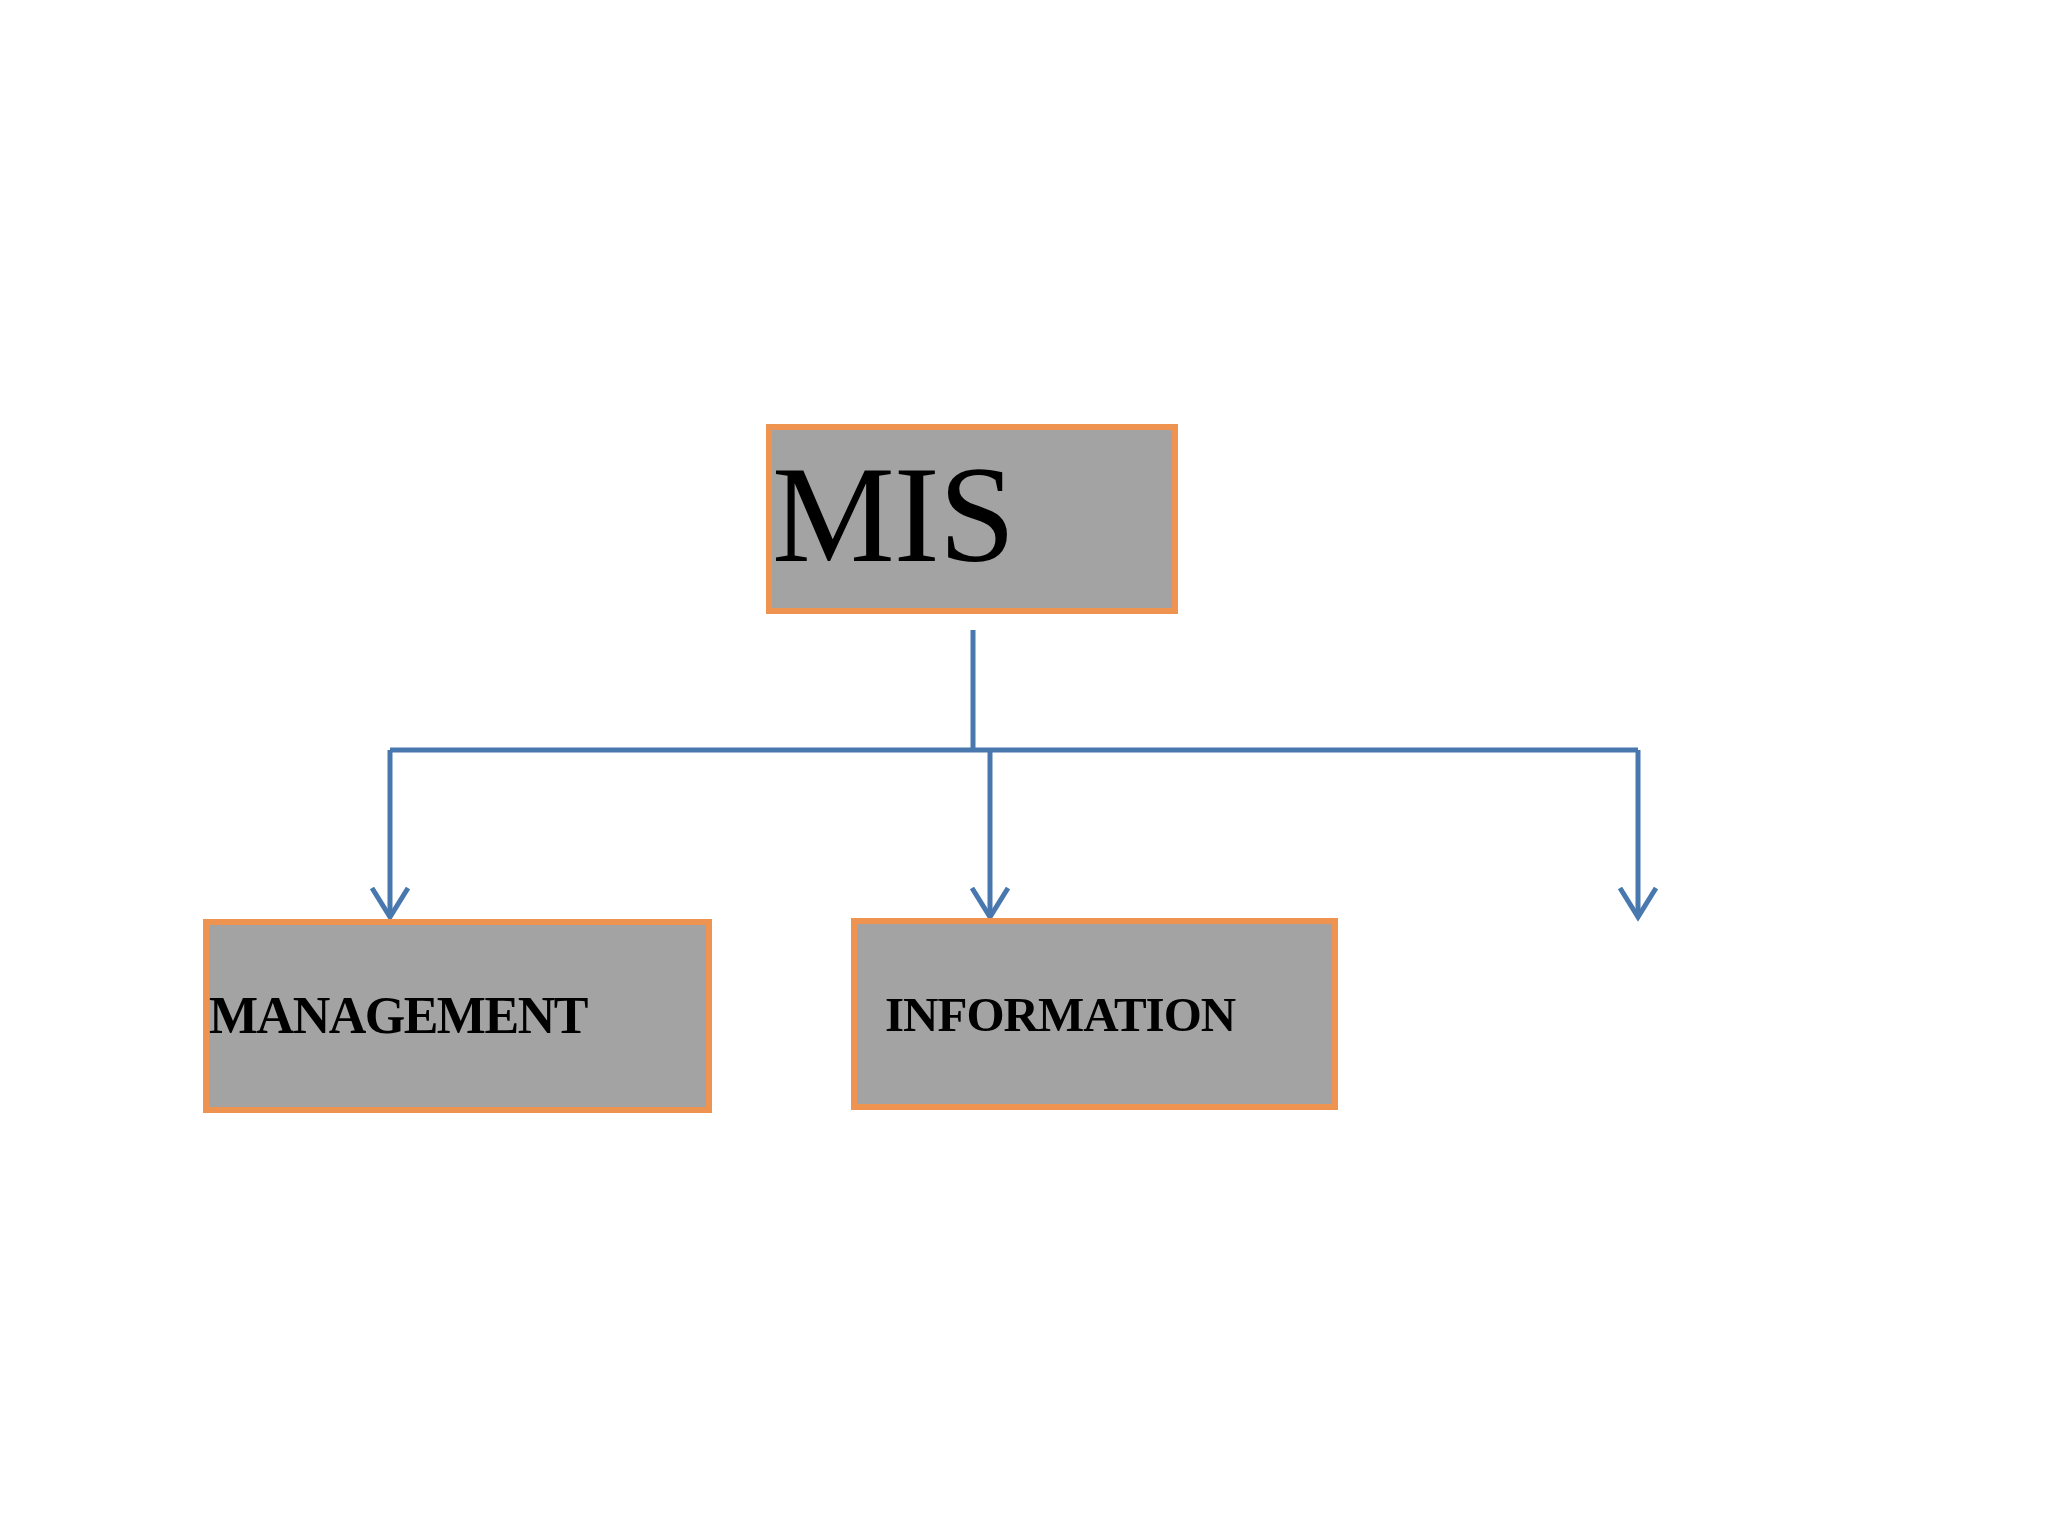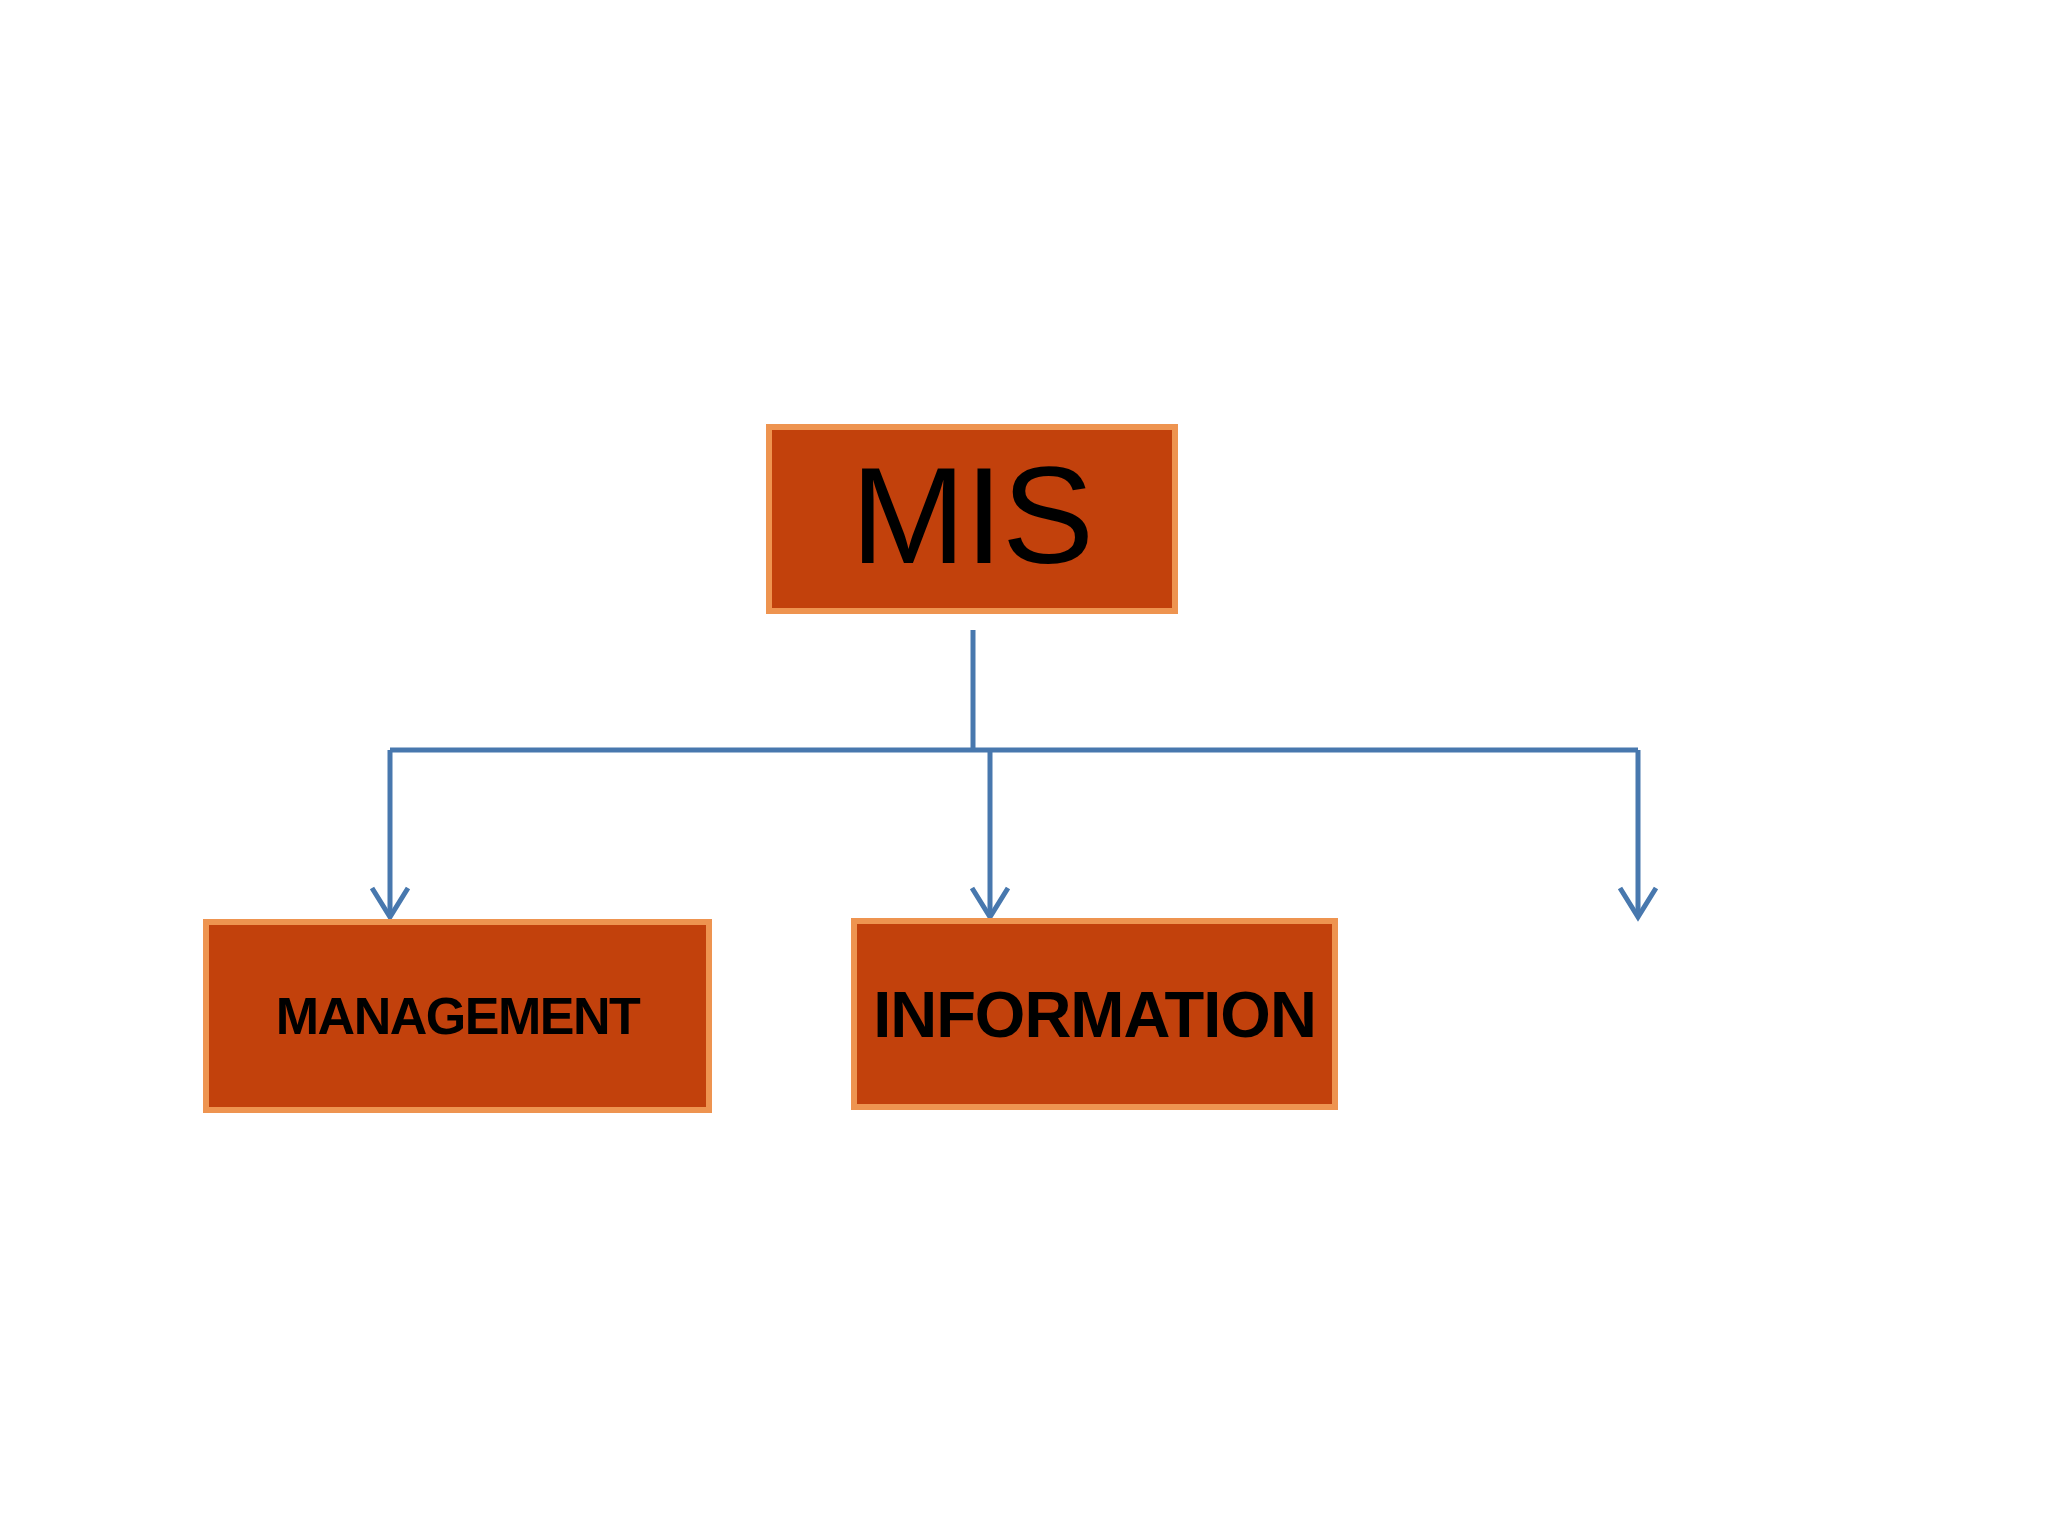--- a/index.html
+++ b/index.html
@@ -13,25 +13,25 @@
   #canvas {
     position: relative;
     width: 2048px;
     height: 1536px;
     background: #ffffff;
     overflow: hidden;
   }
   .node-box {
     position: absolute;
     box-sizing: border-box;
-    background: #c2410c;
+    background: #a3a3a3;
     display: flex;
     align-items: center;
-    justify-content: center;
     border-style: solid;
+    font-family: Liberation Serif, serif;
   }
   .node-label {
     color: #000000;
     white-space: nowrap;
     line-height: 1;
   }
 
   
   #node-mis {
     left: 766px;
@@ -66,23 +66,24 @@
   
   #node-information {
     left: 851px;
     top: 918px;
     width: 487px;
     height: 192px;
     border-width: 6px;
     border-color: #EE9450;
   }
   #node-information .node-label {
-    font-size: 65px;
+    font-size: 49px;
     font-weight: 700;
     letter-spacing: -1px;
+    margin-left: 28px;
   }
 
   
   #node-system {
     left: 1465px;
     top: 918px;
     width: 413px;
     height: 192px;
     border-width: 6px;
     border-color: #EE9450;

